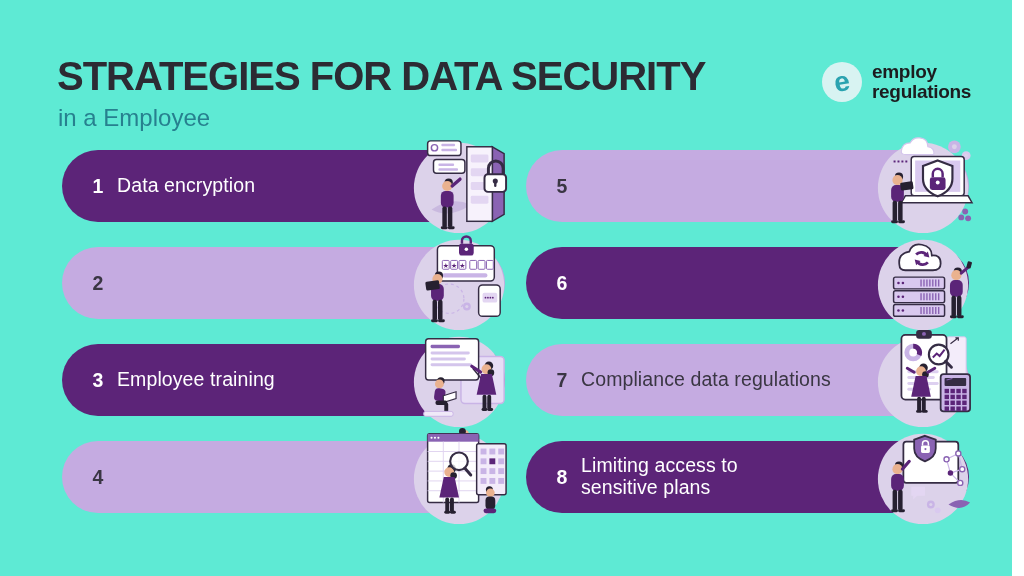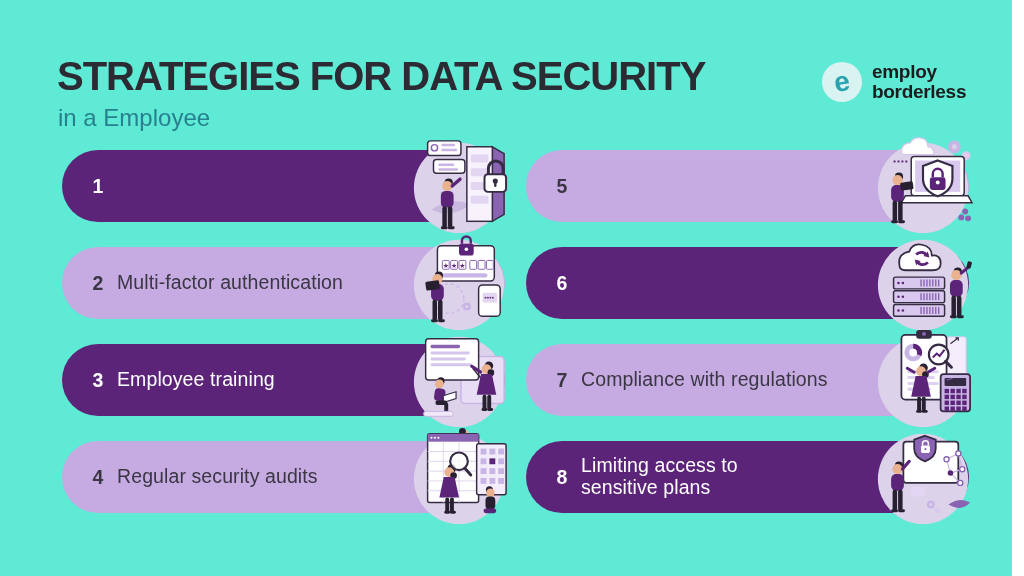--- a/index.html
+++ b/index.html
@@ -75,28 +75,29 @@
 
   <h1 class="page-title">STRATEGIES FOR DATA SECURITY</h1>
   <div class="page-subtitle">in a Employee</div>
 
   <div class="logo">
     <div class="logo-mark">
       <span>e</span>
     </div>
     <div class="logo-text">
       <span>employ</span>
-      <span>borderless</span>
+      <span>regulations</span>
     </div>
   </div>
 
   <div class="grid">
 
     <div class="pill dark">
       <span class="num">1</span>
+      <span class="label">Data encryption</span>
       <span class="illus">
         <svg viewBox="0 0 112 104">
           <circle cx="56" cy="54" r="46" fill="#dcd2ea"></circle>
           <path d="M28 76 q20 -14 40 -5 q-22 15 -40 5z" fill="#c9b9df"></path>
           <path d="M90 12 l12 7 v62 l-12 7z" fill="#8a63b3" stroke="#352c44" stroke-width="1.5"></path>
           <rect x="64" y="12" width="26" height="76" fill="#f7f2fc" stroke="#352c44" stroke-width="1.5"></rect>
           <rect x="68" y="20" width="18" height="8" rx="1.5" fill="#e3d6f2"></rect>
           <rect x="68" y="34" width="18" height="8" rx="1.5" fill="#e3d6f2"></rect>
           <rect x="68" y="48" width="18" height="8" rx="1.5" fill="#e3d6f2"></rect>
           <rect x="68" y="62" width="18" height="8" rx="1.5" fill="#e3d6f2"></rect>
@@ -112,21 +113,20 @@
           <circle cx="93" cy="47" r="2.6" fill="#352c44"></circle>
           <rect x="91.8" y="47" width="2.4" height="6" rx="1.2" fill="#352c44"></rect>
           <use href="#person-stand" xlink:href="#person-stand" transform="translate(44 68)"></use>
           <path d="M49 52 l8 -7" stroke="#5b2478" stroke-width="3.4" stroke-linecap="round"></path>
         </svg>
       </span>
     </div>
 
     <div class="pill light">
       <span class="num">2</span>
-      <span class="label">Multi-factor authentication</span>
       <span class="illus">
         <svg viewBox="0 0 112 104">
           <circle cx="56" cy="54" r="46" fill="#dcd2ea"></circle>
           <circle cx="46" cy="68" r="15" fill="none" stroke="#c9b4e6" stroke-width="1.2" stroke-dasharray="3 3"></circle>
           <rect x="34" y="14" width="58" height="36" rx="4" fill="#fff" stroke="#352c44" stroke-width="1.5"></rect>
           <path d="M59 12 v-3 a4.5 4.5 0 0 1 9 0 v3" stroke="#5b2478" stroke-width="2.5" fill="none"></path>
           <rect x="56" y="12" width="15" height="12" rx="2.5" fill="#5b2478"></rect>
           <circle cx="63.5" cy="17.5" r="1.8" fill="#fff"></circle>
           <rect x="39" y="29" width="7" height="9" rx="1" fill="#fff" stroke="#8a63b3"></rect>
           <rect x="47.5" y="29" width="7" height="9" rx="1" fill="#fff" stroke="#8a63b3"></rect>
@@ -175,21 +175,20 @@
             <rect x="-4" y="3" width="12" height="4.5" rx="2" fill="#262030"></rect>
             <rect x="5" y="5" width="4" height="10" rx="2" fill="#262030"></rect>
           </g>
           <rect x="20" y="84" width="30" height="5" rx="2" fill="#f0e9f8" stroke="#c9b4e6"></rect>
         </svg>
       </span>
     </div>
 
     <div class="pill light">
       <span class="num">4</span>
-      <span class="label">Regular security audits</span>
       <span class="illus">
         <svg viewBox="0 0 112 104">
           <circle cx="56" cy="54" r="46" fill="#dcd2ea"></circle>
           <circle cx="62" cy="8" r="4" fill="#eab28f"></circle>
           <circle cx="59.5" cy="5.5" r="3.5" fill="#262030"></circle>
           <rect x="24" y="8" width="52" height="70" rx="2" fill="#fff" stroke="#352c44" stroke-width="1.5"></rect>
           <rect x="24" y="8" width="52" height="8" fill="#8a63b3"></rect>
           <circle cx="28" cy="12" r="1.1" fill="#fff"></circle>
             <circle cx="31.5" cy="12" r="1.1" fill="#fff"></circle>
             <circle cx="35" cy="12" r="1.1" fill="#fff"></circle>
@@ -292,21 +291,21 @@
           </g>
           <use href="#person-stand" xlink:href="#person-stand" transform="translate(90 60)"></use>
           <path d="M95 42 l7 -6" stroke="#5b2478" stroke-width="3" stroke-linecap="round"></path>
           <rect x="101" y="30" width="4.5" height="7" rx="1" fill="#262030" transform="rotate(15 103 33)"></rect>
         </svg>
       </span>
     </div>
 
     <div class="pill light">
       <span class="num">7</span>
-      <span class="label">Compliance with regulations</span>
+      <span class="label">Compliance data regulations</span>
       <span class="illus">
         <svg viewBox="0 0 112 104">
           <circle cx="56" cy="54" r="46" fill="#dcd2ea"></circle>
           <rect x="80" y="8" width="20" height="56" rx="2" fill="#f3ecfa" stroke="#d4c5ec"></rect>
           <rect x="34" y="6" width="46" height="66" rx="4" fill="#fff" stroke="#352c44" stroke-width="1.8"></rect>
           <rect x="49" y="1" width="16" height="9" rx="3" fill="#352c44"></rect>
           <circle cx="57" cy="5" r="2" fill="#8a63b3"></circle>
           <circle cx="46" cy="24" r="6.5" fill="none" stroke="#c9b4e6" stroke-width="5"></circle>
           <path d="M46 17.5 a6.5 6.5 0 0 1 6 9" fill="none" stroke="#5b2478" stroke-width="5"></path>
           <rect x="40" y="42" width="32" height="3" rx="1.5" fill="#ddd0f0"></rect>

